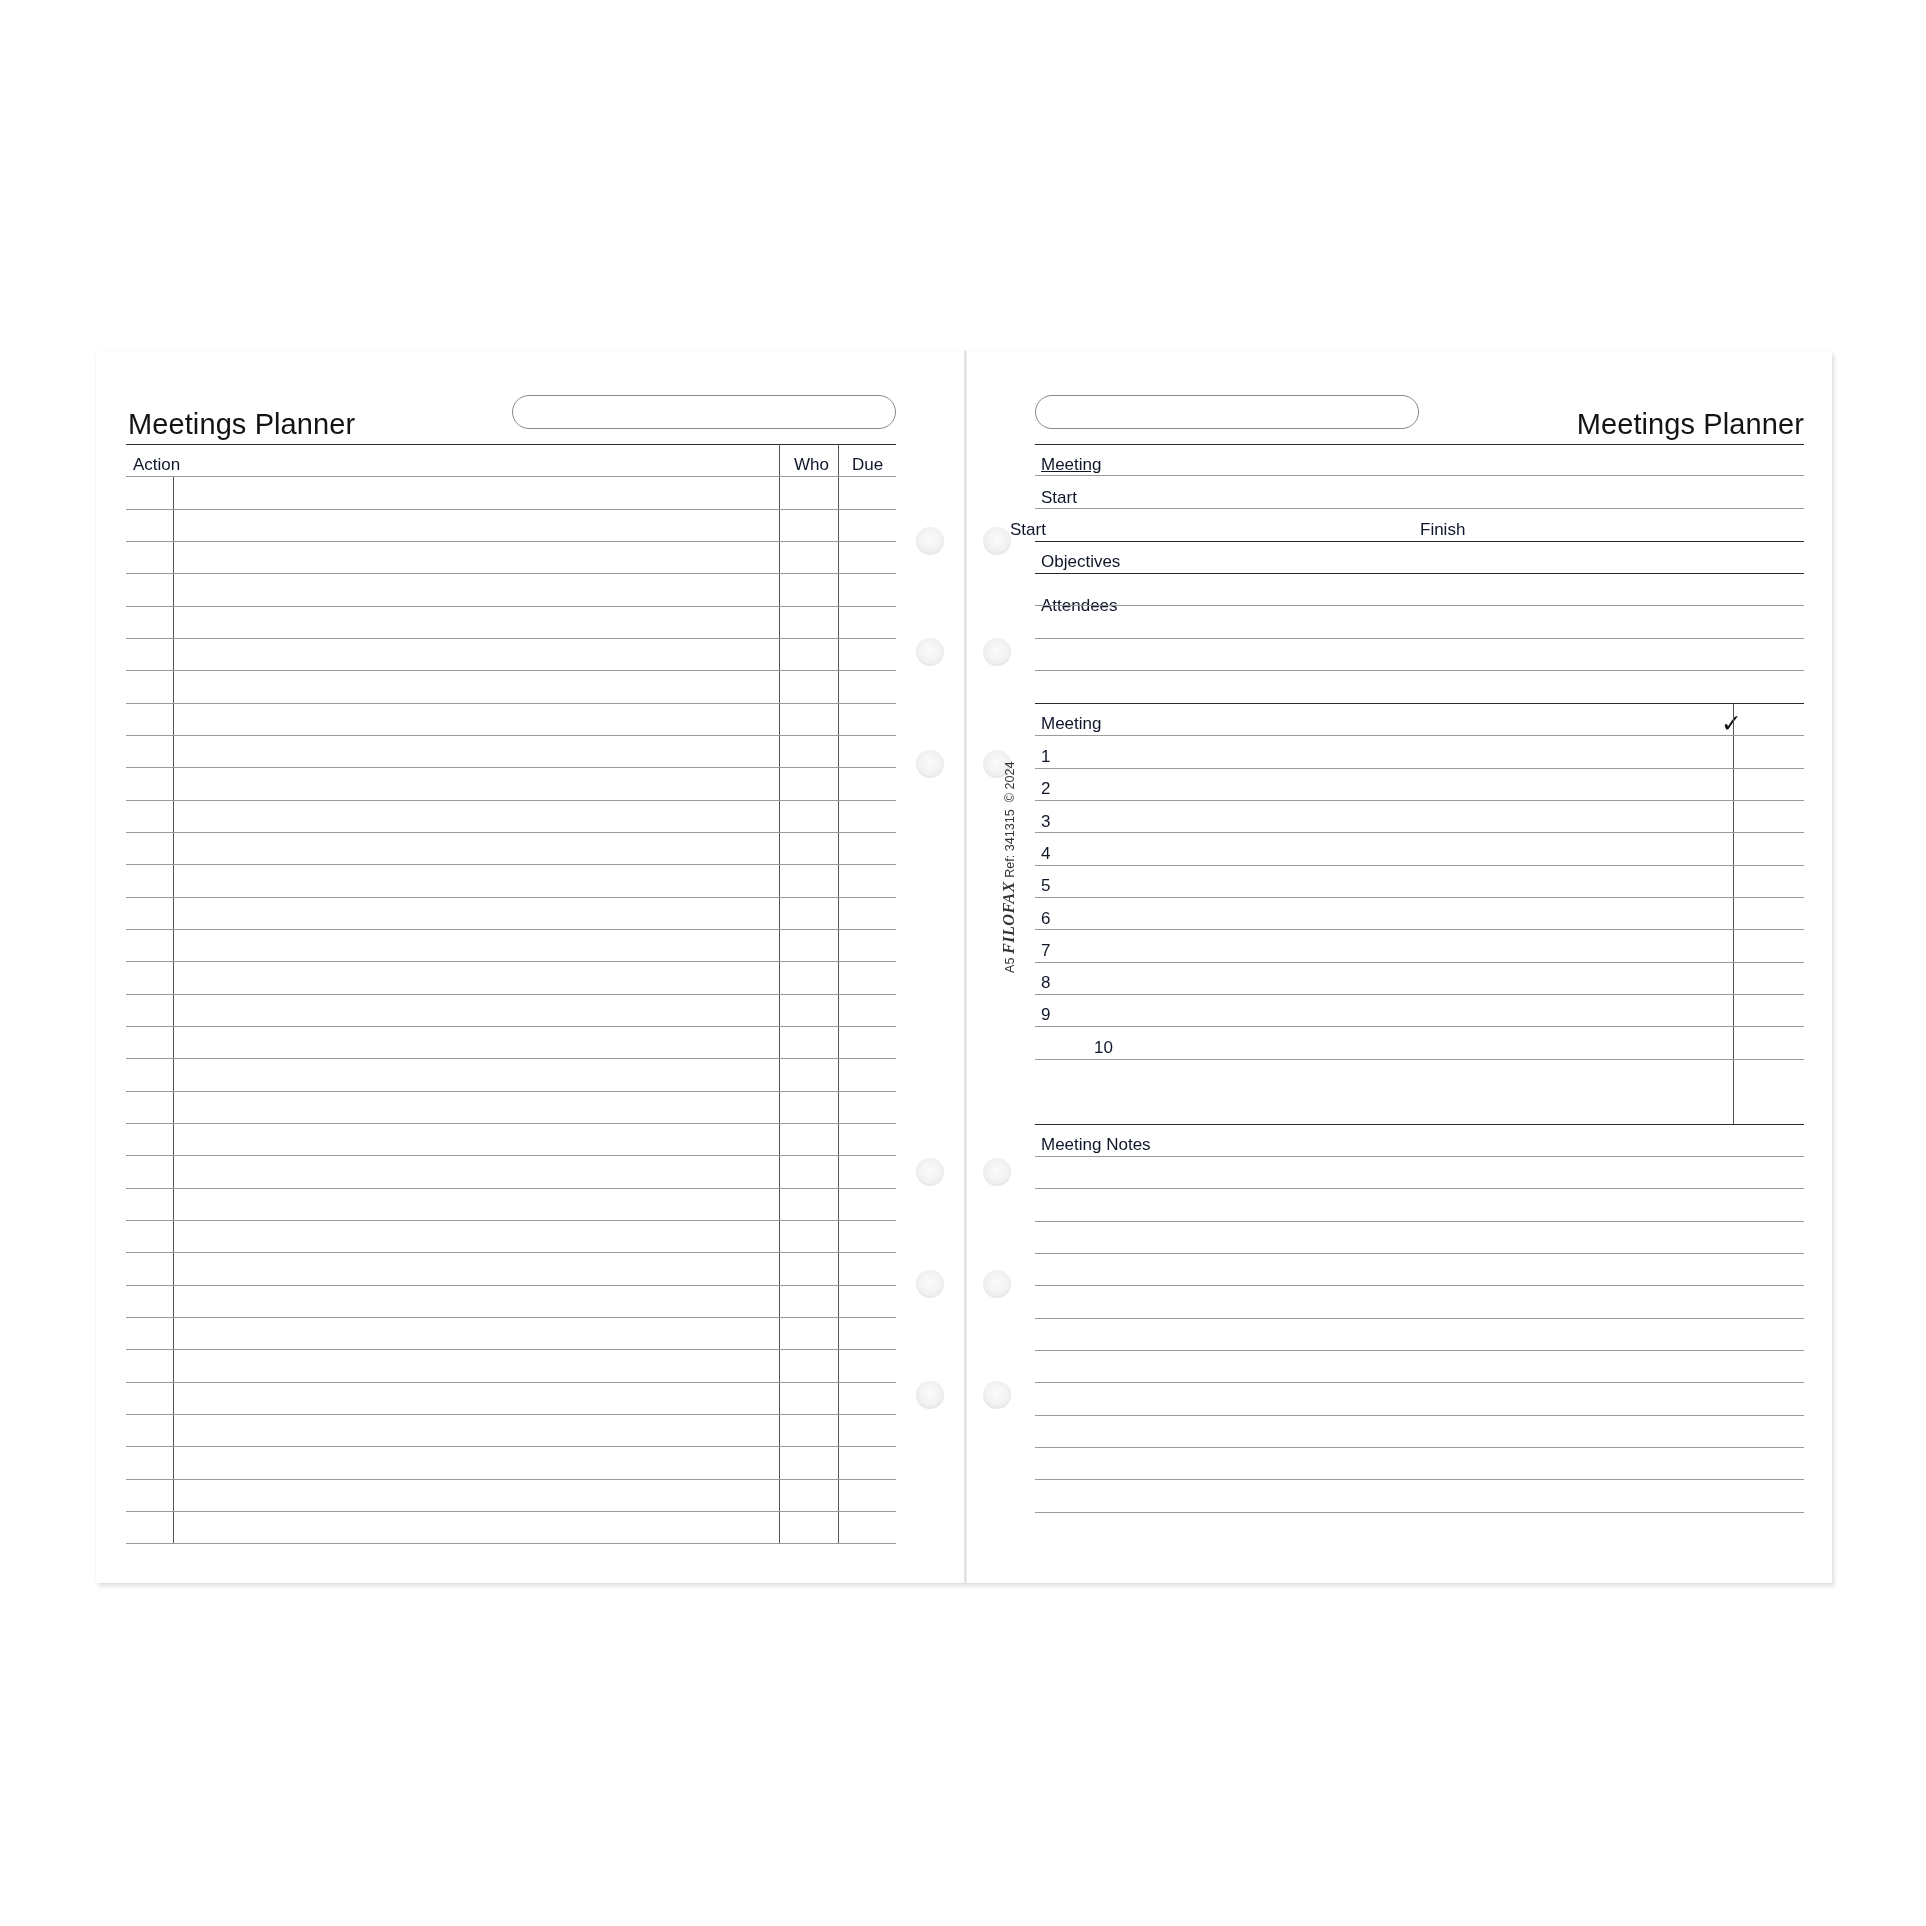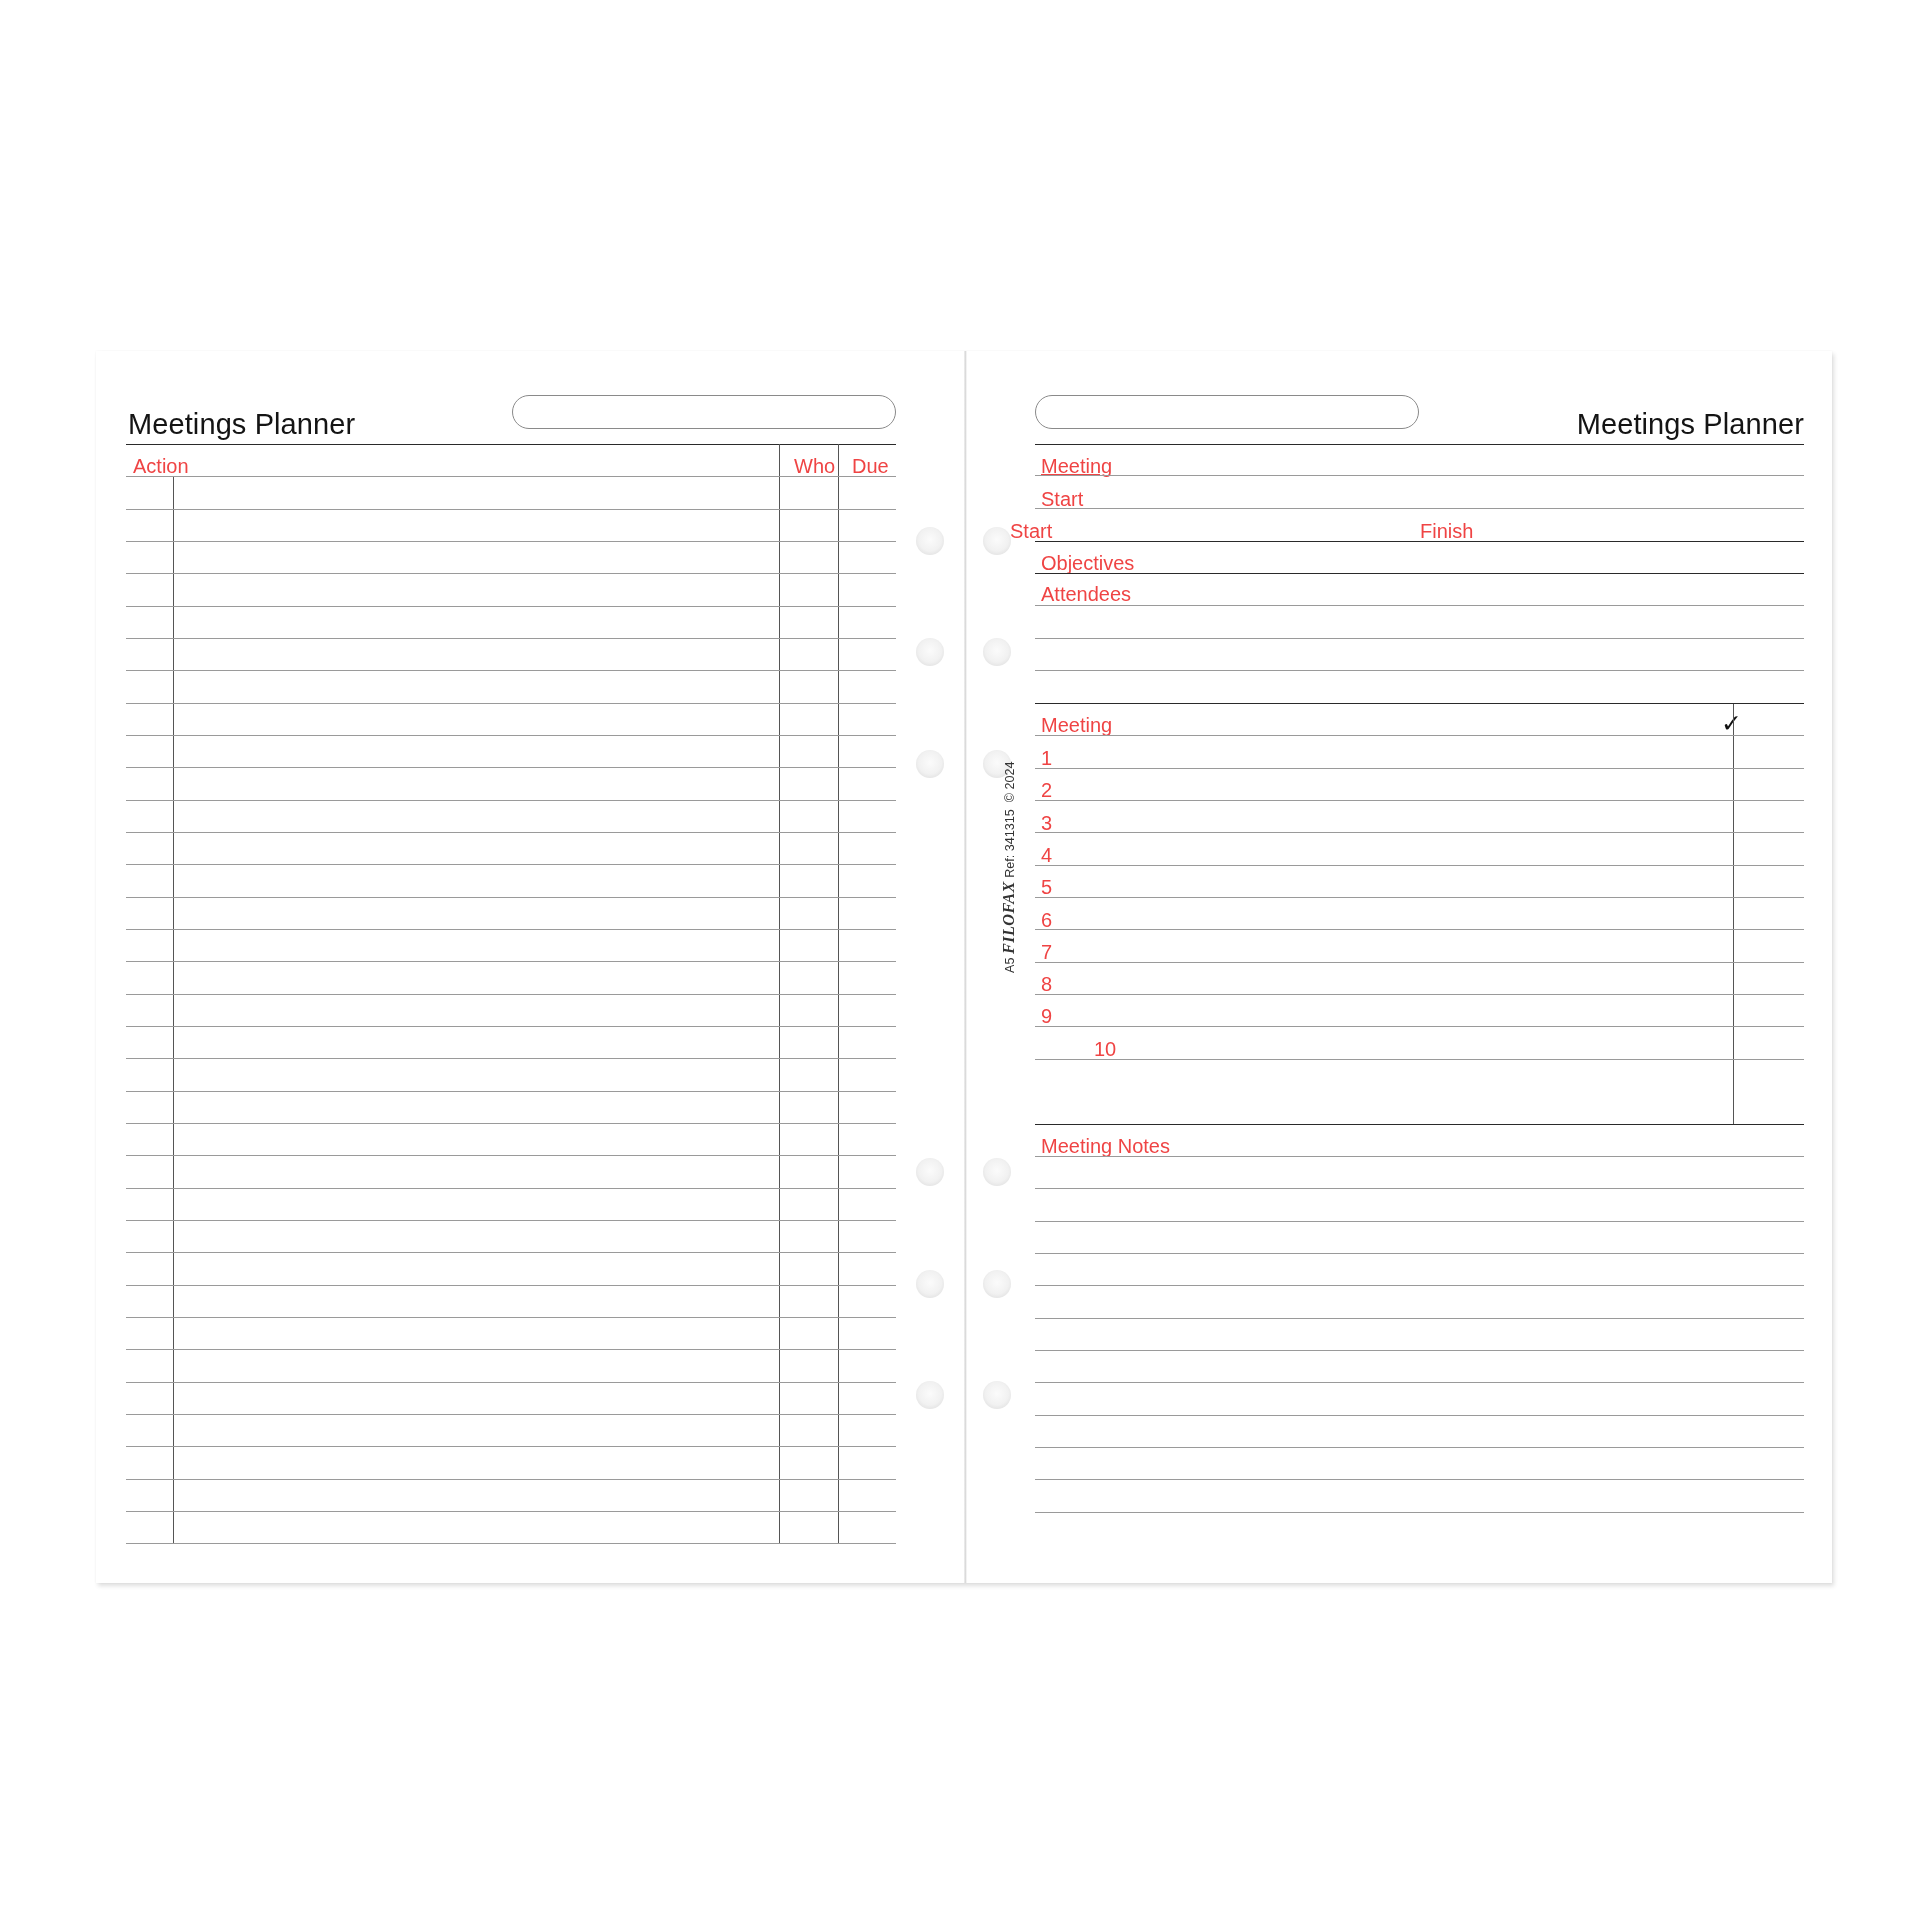--- a/index.html
+++ b/index.html
@@ -8,21 +8,21 @@
   .sheet { position:absolute; left:96px; top:351px; width:1736px; height:1232px;
            background:#fff; box-shadow: 1.5px 3px 4.4px rgba(0,0,0,0.13), 0 0 1.5px rgba(0,0,0,0.06); }
   .gutter { position:absolute; left:868px; top:0; width:3px; height:100%;
             background:linear-gradient(to right, #f4f4f4, #d6d6d6 45%, #ececec 70%, #fafafa); }
   .title { position:absolute; font-size:29px; line-height:1; color:#141414; font-weight:400; letter-spacing:0.1px; white-space:nowrap; }
   .pill { position:absolute; height:34px; border:1.1px solid #8a8a8a; border-radius:18.5px; background:#fff;
           box-sizing:border-box; }
   .hline { position:absolute; height:0; border-top:1.5px solid #9a9a9a; }
   .hline.dark { border-top:1.5px solid #2a2a2a; }
   .vline { position:absolute; width:0; border-left:1.1px solid #555; }
-  .lbl { position:absolute; font-size:20px; line-height:1; color:#ef4444; white-space:nowrap; }
+  .lbl { position:absolute; font-size:17px; line-height:1; color:#0f172a; white-space:nowrap; }
   .hole { position:absolute; width:28px; height:28px; border-radius:50%;
           background:radial-gradient(circle at 50% 45%, #fbfbfb 0%, #f1f1f1 55%, #dcdcdc 90%, #cfcfcf 100%); }
   .vert { position:absolute; left:905px; top:622px; transform-origin:0 0; transform:rotate(-90deg);
           font-size:12.6px; color:#333; white-space:nowrap; line-height:1; }
   .vert .brand { font-family:"Liberation Serif", "DejaVu Serif", serif; font-style:italic; font-weight:bold; font-size:16.3px; letter-spacing:0.4px; }
   .check { position:absolute; font-size:25px; line-height:1; color:#111; font-family:"DejaVu Sans", sans-serif; }
 </style>
 </head>
 <body>
 
@@ -110,21 +110,21 @@
       <div class="hline dark" style="left:939px; top:93px; width:769px;"></div>
       <div class="lbl" style="left:945px; top:105px;text-decoration:underline;">Meeting</div>
       <div class="hline" style="left:939px; top:124px; width:769px;"></div>
       <div class="lbl" style="left:945px; top:138px;">Start</div>
       <div class="hline" style="left:939px; top:157px; width:769px;"></div>
       <div class="lbl" style="left:914px; top:170px;">Start</div>
       <div class="lbl" style="left:1324px; top:170px;">Finish</div>
       <div class="hline dark" style="left:939px; top:190px; width:769px;"></div>
       <div class="lbl" style="left:945px; top:202px;">Objectives</div>
       <div class="hline dark" style="left:939px; top:222px; width:769px;"></div>
-      <div class="lbl" style="left:945px; top:233px;">Attendees</div>
+      <div class="lbl" style="left:945px; top:246px;">Attendees</div>
       <div class="hline" style="left:939px; top:254px; width:769px;"></div>
       <div class="hline" style="left:939px; top:287px; width:769px;"></div>
       <div class="hline" style="left:939px; top:319px; width:769px;"></div>
     </div>
 
     <div>
       <div class="hline dark" style="left:939px; top:352px; width:769px;"></div>
       <div class="lbl" style="left:945px; top:364px;">Meeting</div>
       <div class="check" style="left:1625px; top:360px;">✓</div>
       <div class="vline" style="left:1637px; top:353px; height:420px;"></div>

